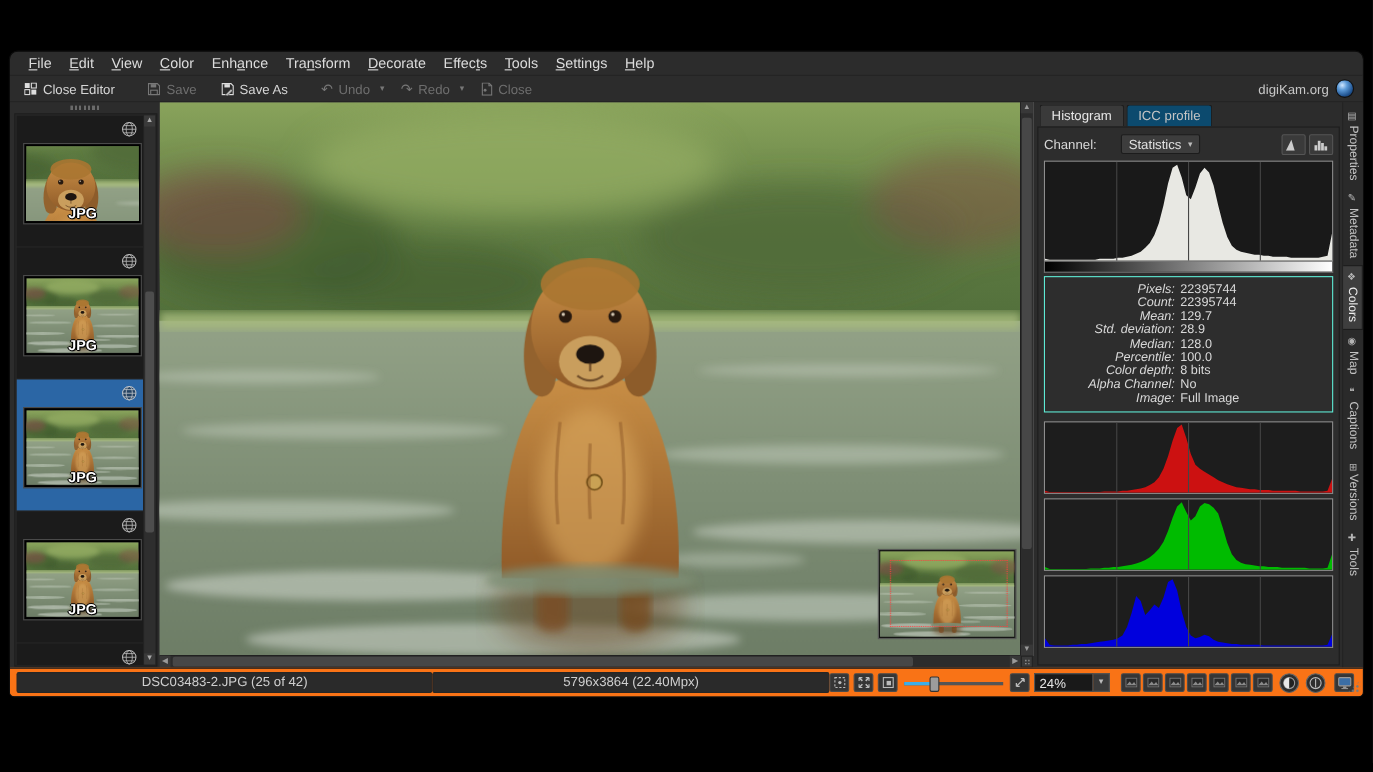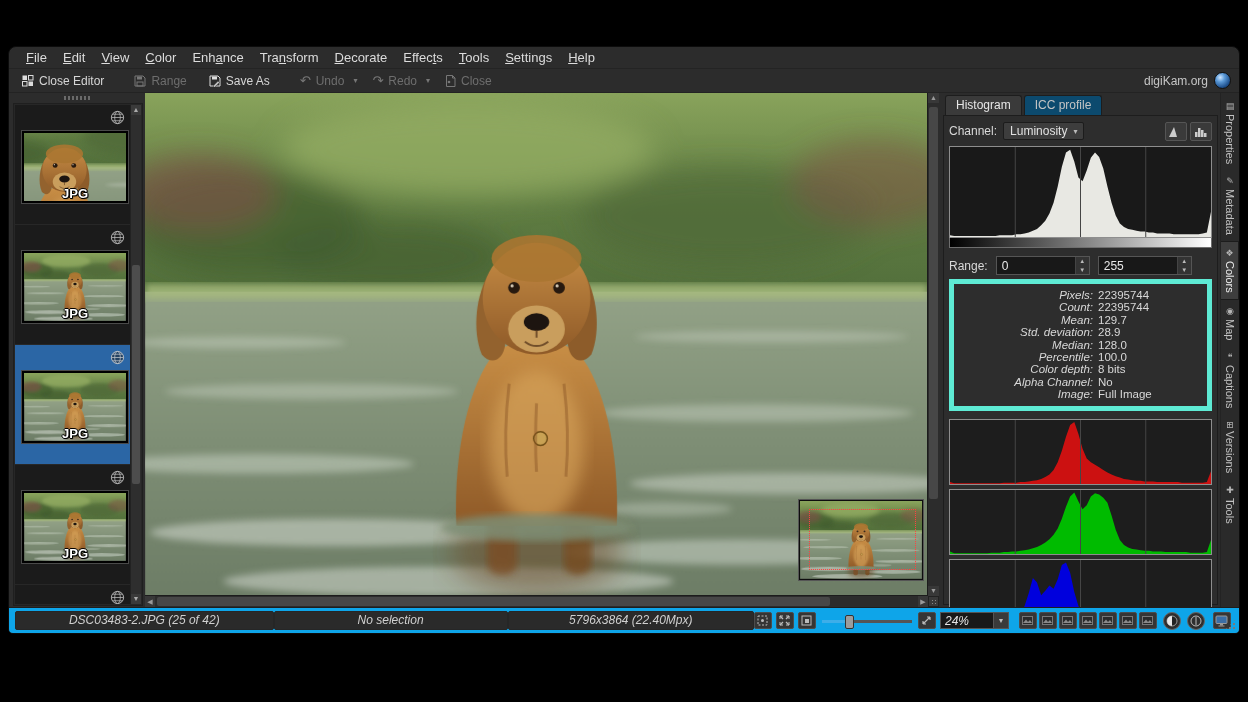--- a/index.html
+++ b/index.html
@@ -52,46 +52,46 @@
   .pan-corner::after{content:"";position:absolute;inset:2px;background:radial-gradient(circle,#888 1px,transparent 1px) 0 0/3px 3px;}
   .nav-overlay{position:absolute;right:5px;bottom:16px;width:122px;height:78px;border:1px solid #0d0d0d;outline:1px solid #555;background:#222;}
   .nav-overlay svg{width:100%;height:100%;display:block;}
   .nav-rect{position:absolute;left:7%;top:10%;right:5%;bottom:12%;border:1px dotted #ff4040;}
   
   .right-panel{width:281px;flex:0 0 auto;display:flex;flex-direction:column;background:#2c2c2c;padding:2px 2px 2px 4px;box-sizing:border-box;font-size:12px;color:#d8d8d8;}
   .rp-tabs{display:flex;gap:2px;padding-left:2px;flex:0 0 auto;}
   .rp-tab{padding:2px 10px 3px;font-size:12px;border:1px solid #1d1d1d;border-bottom:none;border-radius:3px 3px 0 0;background:#0c4a6e;color:#c4c4c4;}
   .rp-tab.active{background:#3a3a3a;color:#e6e6e6;}
   .rp-frame{flex:1;border:1px solid #1d1d1d;padding:4px 5px;display:flex;flex-direction:column;min-height:0;background:#2d2d2d;}
-  .channel-row{display:flex;align-items:center;gap:6px;height:22px;flex:0 0 auto;}
+  .channel-row{display:flex;align-items:center;gap:22px;height:22px;flex:0 0 auto;}
   .combo{display:flex;align-items:center;gap:8px;background:#3d3d3d;border:1px solid #1c1c1c;border-radius:2px;padding:1px 6px;color:#e0e0e0;}
   .combo .drop{color:#bbb;}
   .scale-btns{margin-left:auto;display:flex;gap:3px;}
   .scale-btn{width:20px;height:17px;background:#3a3a3a;border:1px solid #555;border-radius:2px;display:flex;align-items:center;justify-content:center;}
   .hist-main{height:90px;border:1px solid #8e8e8e;background:#191919;margin-top:4px;flex:0 0 auto;}
   .hist-main svg,.hist-box svg{width:100%;height:100%;display:block;}
   .grad-bar{height:9px;border:1px solid #6e6e6e;border-top:none;background:linear-gradient(90deg,#000,#fff);flex:0 0 auto;}
   .range-row{display:flex;align-items:center;gap:8px;margin-top:7px;height:21px;flex:0 0 auto;}
   .spin{display:flex;align-items:stretch;border:1px solid #555;background:#181818;height:19px;box-sizing:border-box;}
   .spin input{width:68px;background:transparent;border:none;color:#e8e8e8;font-size:12px;padding:0 5px;font-family:inherit;outline:none;}
   .spin .btns{width:13px;display:flex;flex-direction:column;border-left:1px solid #444;background:#333;}
   .spin .btns span{flex:1;font-size:6px;color:#bbb;text-align:center;line-height:8px;}
   .stats-title{margin-top:8px;flex:0 0 auto;color:#dcdcdc;}
-  .stats-box{margin-top:3px;border:5px solid #5eead4;padding:5px 21px;flex:0 0 auto;font-size:11.5px;}
+  .stats-box{margin-top:3px;border:1px solid #5eead4;padding:5px 0;flex:0 0 auto;font-size:11.5px;}
   .stats-row{display:flex;line-height:12.4px;}
   .stats-label{width:118px;text-align:right;font-style:italic;flex:0 0 auto;}
   .stats-value{padding-left:5px;}
   .hist-box{height:64px;border:1px solid #8e8e8e;background:#1d1d1d;margin-top:4px;flex:0 0 auto;}
   
   .tabstrip{width:18px;flex:0 0 auto;background:#2a2a2a;border-left:1px solid #232323;display:flex;flex-direction:column;align-items:stretch;padding-top:2px;}
   .vtab{writing-mode:vertical-rl;display:flex;align-items:center;gap:3px;color:#c2c2c2;font-size:11px;padding:6px 1px;white-space:nowrap;}
   .vtab.active{background:#3e3e3e;color:#eee;border:1px solid #1c1c1c;border-left:none;}
   .vtab .vicon{font-size:9px;color:#b5b5b5;}
   
-  .statusbar{height:25px;flex:0 0 auto;display:flex;align-items:center;gap:0;padding:0 8px 0 6px;border-top:1px solid #1e1e1e;background:#0ea5e9;color:#cfcfcf;font-size:12px;position:relative;font-style:italic;}
+  .statusbar{height:25px;flex:0 0 auto;display:flex;align-items:center;gap:0;padding:0 8px 0 6px;border-top:1px solid #1e1e1e;background:#f97316;color:#cfcfcf;font-size:12px;position:relative;}
   .sb-section{height:17px;line-height:17px;text-align:center;border:1px solid #262626;background:#2a2a2a;border-radius:2px;overflow:hidden;white-space:nowrap;}
   .sb-file{flex:2.1;}
   .sb-sel{flex:1.9;}
   .sb-dim{flex:2.0;}
   .sb-controls{display:flex;align-items:center;gap:4px;flex:0 0 auto;}
   .mini-btn{width:16px;height:15px;background:#353535;border:1px solid #4c4c4c;border-radius:2px;display:flex;align-items:center;justify-content:center;}
   .mini-btn svg{display:block;}
   .zoom-slider{width:90px;height:14px;position:relative;margin:0 2px;}
   .zs-track{position:absolute;left:0;right:0;top:6px;height:3px;background:#555;}
   .zs-fill{position:absolute;left:0;top:6px;height:3px;width:28%;background:#3daee9;}
@@ -208,21 +208,21 @@
       <span>Close Editor</span>
     </div>
     <div class="tbtn disabled" style="margin-left:14px">
       <span>
           <svg width="12" height="12" viewBox="0 0 12 12">
             <path d="M1 1 h8 l2 2 v8 h-10 z" fill="none" stroke="#777"></path>
             <rect x="3" y="1.5" width="5" height="3" fill="#777"></rect>
             <rect x="3" y="7" width="6" height="4" fill="none" stroke="#777"></rect>
           </svg>
         </span>
-      <span>Range</span>
+      <span>Save</span>
     </div>
     <div class="tbtn" style="margin-left:6px">
       <span>
           <svg width="12" height="12" viewBox="0 0 12 12">
             <path d="M1 1 h8 l2 2 v8 h-10 z" fill="none" stroke="#ddd"></path>
             <rect x="3" y="1.5" width="5" height="3" fill="#ddd"></rect>
             <path d="M4 11 l5 -5 1.5 1.5 -5 5 z" fill="#bbb" stroke="#333" stroke-width=".5"></path>
           </svg>
         </span>
       <span>Save As</span>
@@ -357,21 +357,21 @@
 
     <div class="right-panel">
       <div class="rp-tabs">
         <div class="rp-tab active">Histogram</div>
         <div class="rp-tab">ICC profile</div>
       </div>
       <div class="rp-frame">
         <div class="channel-row">
           <span>Channel:</span>
           <div class="combo">
-            <span>Luminosity</span>
+            <span>Statistics</span>
             <span class="drop">▾</span>
           </div>
           <div class="scale-btns">
             <div class="scale-btn">
                 <svg width="14" height="11" viewBox="0 0 14 11">
                   <path d="M0 11 L5 1 L8 11 Z" fill="#ccc"></path>
                 </svg>
               </div>
             <div class="scale-btn">
                 <svg width="14" height="11" viewBox="0 0 14 11">
@@ -385,37 +385,20 @@
         </div>
         <div class="hist-main">
             <svg id="hist-main" viewBox="0 0 1000 100" preserveAspectRatio="none">
               <polygon points="0,100 0.0,98.0 15.9,99.0 31.7,99.0 47.6,99.0 63.5,99.0 79.4,99.0 95.2,99.0 111.1,99.0 127.0,99.0 142.9,99.0 158.7,99.0 174.6,99.0 190.5,98.0 206.3,98.0 222.2,98.0 238.1,98.0 254.0,97.0 269.8,97.0 285.7,96.0 301.6,95.0 317.5,93.0 333.3,91.0 349.2,87.0 365.1,82.0 381.0,74.0 396.8,62.0 412.7,44.0 428.6,22.0 444.4,6.0 460.3,3.0 476.2,16.0 492.1,34.0 507.9,38.0 523.8,26.0 539.7,12.0 555.6,6.0 571.4,11.0 587.3,24.0 603.2,44.0 619.0,62.0 634.9,76.0 650.8,85.0 666.7,89.0 682.5,91.0 698.4,92.0 714.3,93.0 730.2,94.0 746.0,94.0 761.9,95.0 777.8,95.0 793.7,96.0 809.5,96.0 825.4,96.0 841.3,96.0 857.1,97.0 873.0,97.0 888.9,97.0 904.8,97.0 920.6,97.0 936.5,97.0 952.4,97.0 968.3,96.0 984.1,95.0 1000.0,72.0 1000,100" fill="#e8e8e3"></polygon>
               <line x1="250" x2="250" y1="0" y2="100" stroke="#454545" stroke-width="1" vector-effect="non-scaling-stroke"></line>
               <line x1="500" x2="500" y1="0" y2="100" stroke="#454545" stroke-width="1" vector-effect="non-scaling-stroke"></line>
               <line x1="750" x2="750" y1="0" y2="100" stroke="#454545" stroke-width="1" vector-effect="non-scaling-stroke"></line>
             </svg>
           </div>
         <div class="grad-bar"></div>
-        <div class="range-row">
-          <span>Range:</span>
-          <div class="spin">
-            <input value="0" style="">
-            <div class="btns">
-                <span>▲</span>
-                <span>▼</span>
-              </div>
-          </div>
-          <div class="spin">
-            <input value="255" style="">
-            <div class="btns">
-                <span>▲</span>
-                <span>▼</span>
-              </div>
-          </div>
-        </div>
         <div class="stats-box">
             <div class="stats-row">
               <span class="stats-label">Pixels:</span>
               <span class="stats-value">22395744</span>
             </div>
             <div class="stats-row">
               <span class="stats-label">Count:</span>
               <span class="stats-value">22395744</span>
             </div>
             <div class="stats-row">
@@ -501,21 +484,20 @@
         </div>
         <div class="vtab">
           <span class="vicon">✚</span>
           <span>Tools</span>
         </div>
       </div>
   </div>
 
   <div class="statusbar">
     <div class="sb-section sb-file">DSC03483-2.JPG (25 of 42)</div>
-    <div class="sb-section sb-sel">No selection</div>
     <div class="sb-section sb-dim">5796x3864 (22.40Mpx)</div>
     <div class="sb-controls">
       <div class="mini-btn">
           <svg width="11" height="11" viewBox="0 0 11 11">
             <rect x="1" y="1" width="9" height="9" fill="none" stroke="#bbb" stroke-dasharray="2 1.5"></rect>
             <circle cx="5.5" cy="5.5" r="1.5" fill="#bbb"></circle>
           </svg>
         </div>
       <div class="mini-btn">
           <svg width="11" height="11" viewBox="0 0 11 11">

